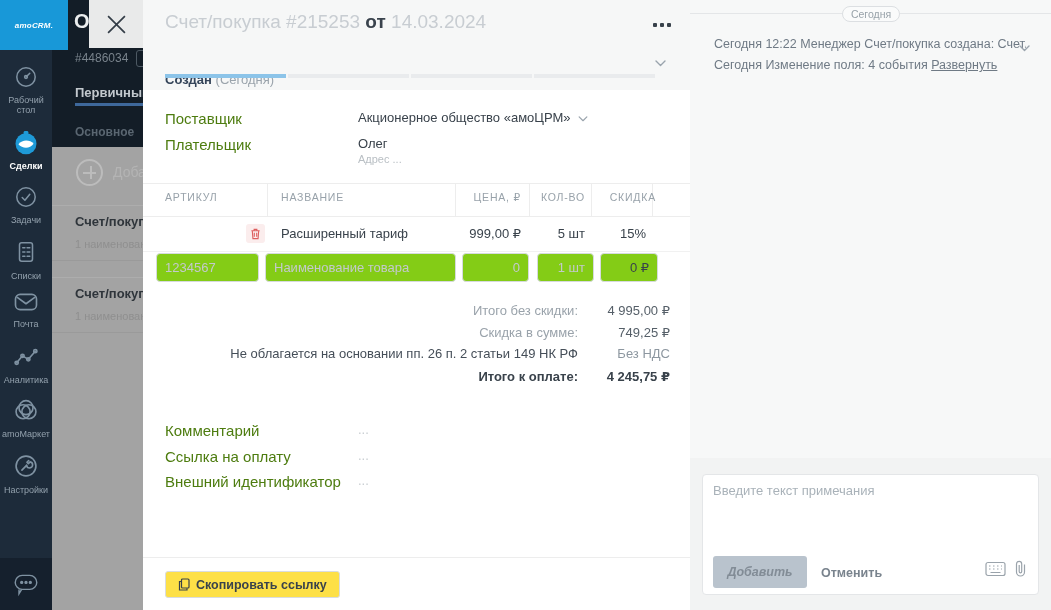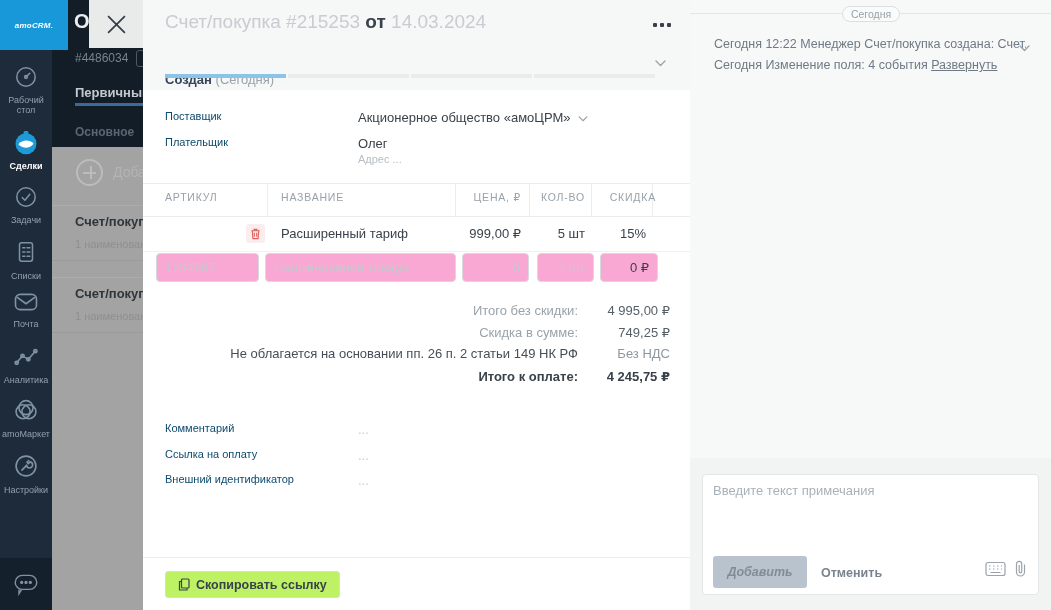--- a/index.html
+++ b/index.html
@@ -49,47 +49,47 @@
   #more-menu { position:absolute; left:507px; top:20px; display:flex; gap:3px; cursor:pointer; padding:3px; }
   #more-menu i { width:4px; height:4px; background:#39424b; border-radius:1px; }
   #status-row { position:absolute; left:22px; top:52px; font-size:13px; cursor:pointer;margin-top:20px; }
   #status-stage { font-weight:bold; color:#35455a; }
   #status-hint { color:#9ba4ac; }
   #status-chevron { position:absolute; left:512px; top:55px; }
   #progress { position:absolute; left:22px; top:74px; width:490px; height:4px; display:flex; gap:2px; }
   #progress i { flex:1; background:#e9ebed; }
   #progress i.done { background:#8cc4e9; }
 
-  .fld-label { position:absolute; left:22px; color:#0c4a6e; font-size:11px; white-space:nowrap; }
+  .fld-label { position:absolute; left:22px; color:#4d7c0f; font-size:15px; white-space:nowrap; }
   .fld-value { position:absolute; left:215px; color:#39424b; font-size:13px; white-space:nowrap; }
   .fld-sub { position:absolute; left:215px; color:#b9bfc4; font-size:11px; white-space:nowrap; }
 
   .hline { position:absolute; left:0; width:547px; height:1px; background:#ededed; }
   .vline { position:absolute; top:183px; width:1px; height:33px; background:#ededed; }
   .th { position:absolute; top:191px; font-size:10.5px; letter-spacing:.8px; color:#98a2aa; white-space:nowrap; }
   .th.r { text-align:right; }
   .td { position:absolute; top:226px; font-size:13px; color:#39424b; white-space:nowrap; }
   .td.r { text-align:right; }
   #trash-chip { position:absolute; left:103px; top:224px; width:19px; height:19px; background:#fbeded; border-radius:3px; display:flex; align-items:center; justify-content:center; cursor:pointer; }
   #trash-chip svg { stroke:#dd5f5f; fill:none; stroke-width:1.2; }
 
-  .inp { position:absolute; top:253px; height:29px; border:1px solid #d6dade; border-radius:4px; background:#f9a8d4; font-family:inherit; font-size:13px; color:#39424b; padding:0 8px; outline:none; }
+  .inp { position:absolute; top:253px; height:29px; border:1px solid #d6dade; border-radius:4px; background:#84cc16; font-family:inherit; font-size:13px; color:#39424b; padding:0 8px; outline:none; }
   .inp::placeholder { color:#c3c9cd; opacity:1; }
   .inp.r { text-align:right; }
 
   .tot-label { position:absolute; right:112px; text-align:right; font-size:13px; color:#9aa3ab; white-space:nowrap; }
   .tot-value { position:absolute; right:20px; text-align:right; font-size:13px; color:#555f68; white-space:nowrap; }
   .tot-dark { color:#454e58; }
   .tot-gray { color:#8d97a0; }
   .tot-bold { color:#39424b; font-weight:bold; }
 
   .dots-value { color:#c8cdd1; }
 
   #modal-footer-line { top:557px; }
-  #copy-link-btn { position:absolute; left:22px; top:571px; height:27px; padding:0 12px; background:#bef264; border:1px solid #d9dcdf; border-radius:3px; display:inline-flex; align-items:center; gap:6px; font-size:12.5px; font-weight:bold; color:#39424b; cursor:pointer; }
+  #copy-link-btn { position:absolute; left:22px; top:571px; height:27px; padding:0 12px; background:#fde047; border:1px solid #d9dcdf; border-radius:3px; display:inline-flex; align-items:center; gap:6px; font-size:12.5px; font-weight:bold; color:#39424b; cursor:pointer; }
   #copy-link-btn svg { stroke:#39424b; fill:none; stroke-width:1.2; }
 
   
   #timeline { left:690px; top:0; width:361px; height:610px; background:#f7f8f8; z-index:4; }
   #tl-sep { position:absolute; left:0; top:13px; width:361px; height:1px; background:#e4e6e8; }
   #day-pill { position:absolute; left:152px; top:6px; width:58px; height:16px; background:#fafbfb; border:1px solid #dcdfe2; border-radius:9px; font-size:10.5px; color:#98a2a9; display:flex; align-items:center; justify-content:center; }
   .feed-row { position:absolute; left:24px; width:312px; font-size:12.5px; color:#6f7a85; white-space:nowrap; overflow:hidden; }
   .feed-link { text-decoration:underline; cursor:pointer; }
   #feed-chevron { position:absolute; left:329px; top:40px; cursor:pointer; }
   #composer-strip { position:absolute; left:0; top:458px; width:361px; height:152px; background:#f2f3f3; }

